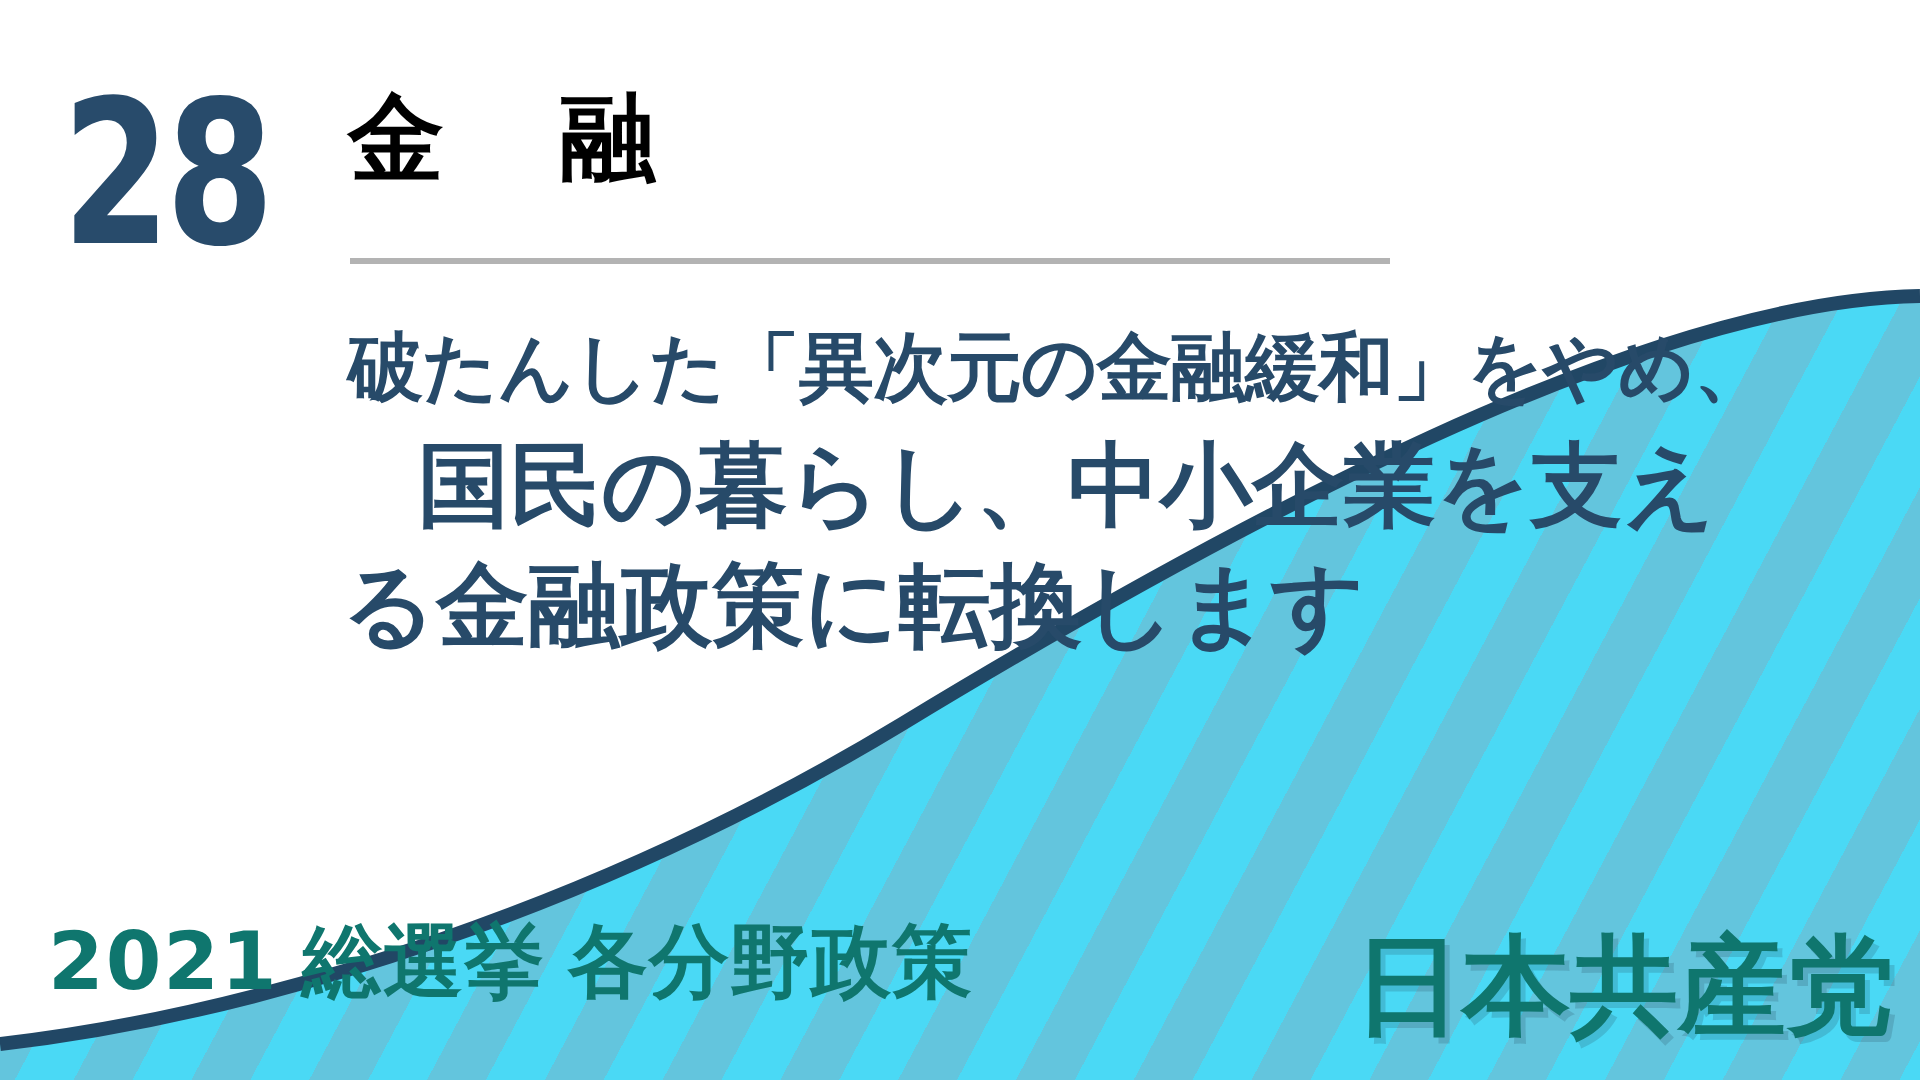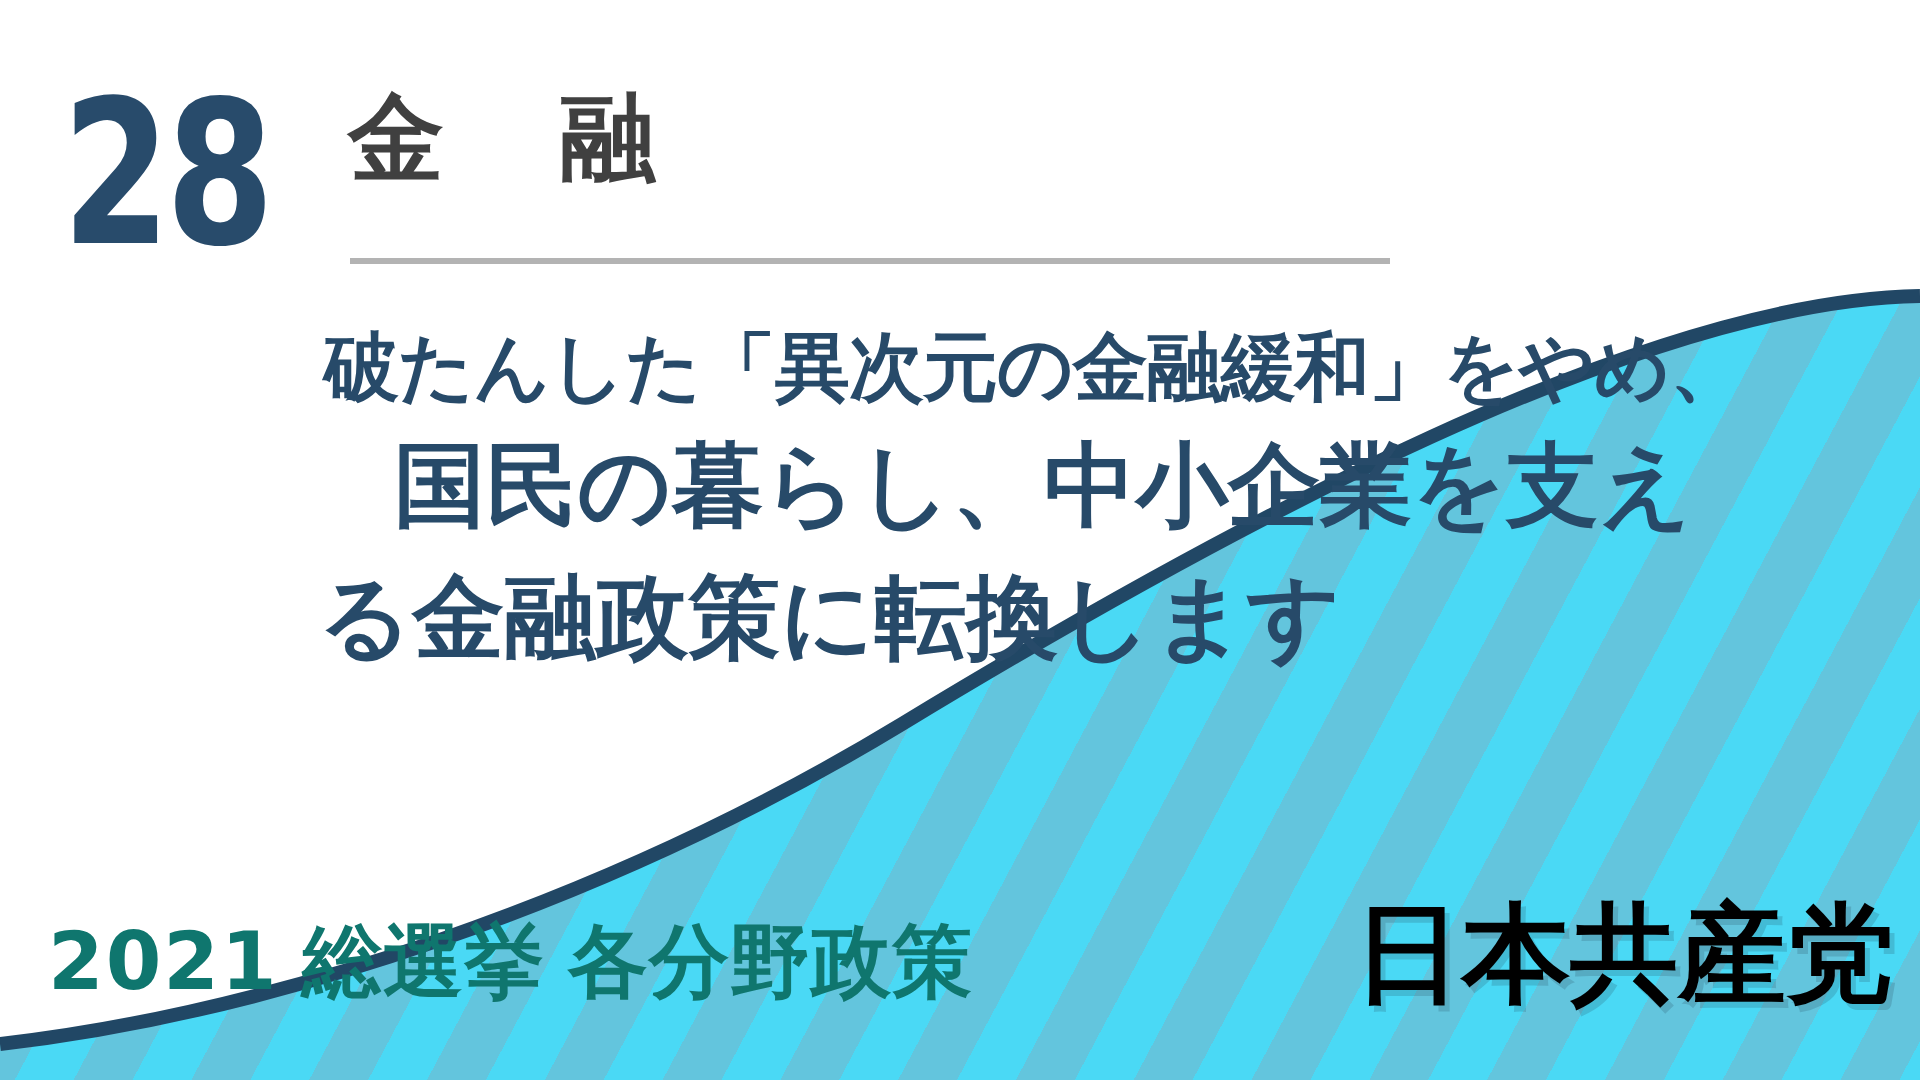--- a/index.html
+++ b/index.html
@@ -68,38 +68,38 @@
     transform: scaleX(0.78);
     transform-origin: left top;
   }
 
   .header-title {
     position: absolute;
     left: 348px;
     top: 86px;
     font-size: 96px;
     font-weight: bold;
-    color: #404040;
+    color: #000000;
     line-height: 1.08;
     letter-spacing: 10px;
     white-space: nowrap;
   }
 
   .divider {
     position: absolute;
     left: 350px;
     top: 258px;
     width: 1040px;
     height: 6px;
     background: #b3b3b3;
   }
 
   .body-text {
     position: absolute;
-    left: 328px;
+    left: 352px;
     top: 330px;
     width: 1440px;
   }
 
   .body-line {
     color: #274a69;
     font-weight: bold;
     white-space: nowrap;
   }
 
@@ -116,21 +116,21 @@
     letter-spacing: 0px;
     margin-top: 34px;
     margin-left: -10px;
     text-align: center;
   }
 
   .body-line.l3 {
     font-size: 92px;
     line-height: 1.0;
     letter-spacing: 0px;
-    margin-top: 40px;
+    margin-top: 28px;
     margin-left: -10px;
   }
 
   
   .footer-left {
     position: absolute;
     left: 48px;
     top: 922px;
     font-size: 80px;
     font-weight: bold;
@@ -140,24 +140,24 @@
     line-height: 1;
   }
   .footer-left .year {
     font-family: "DejaVu Sans", sans-serif;
     letter-spacing: 2px;
   }
 
   .footer-party {
     position: absolute;
     right: 26px;
-    top: 900px;
+    top: 932px;
     font-size: 108px;
     font-weight: bold;
-    color: #000000;
+    color: #0f766e;
     letter-spacing: 0px;
     white-space: nowrap;
     line-height: 1;
     text-shadow: 5px 6px 0 rgba(40,80,100,0.22);
   }
 </style>
 </head>
 <body>
 
 <div class="slide">

